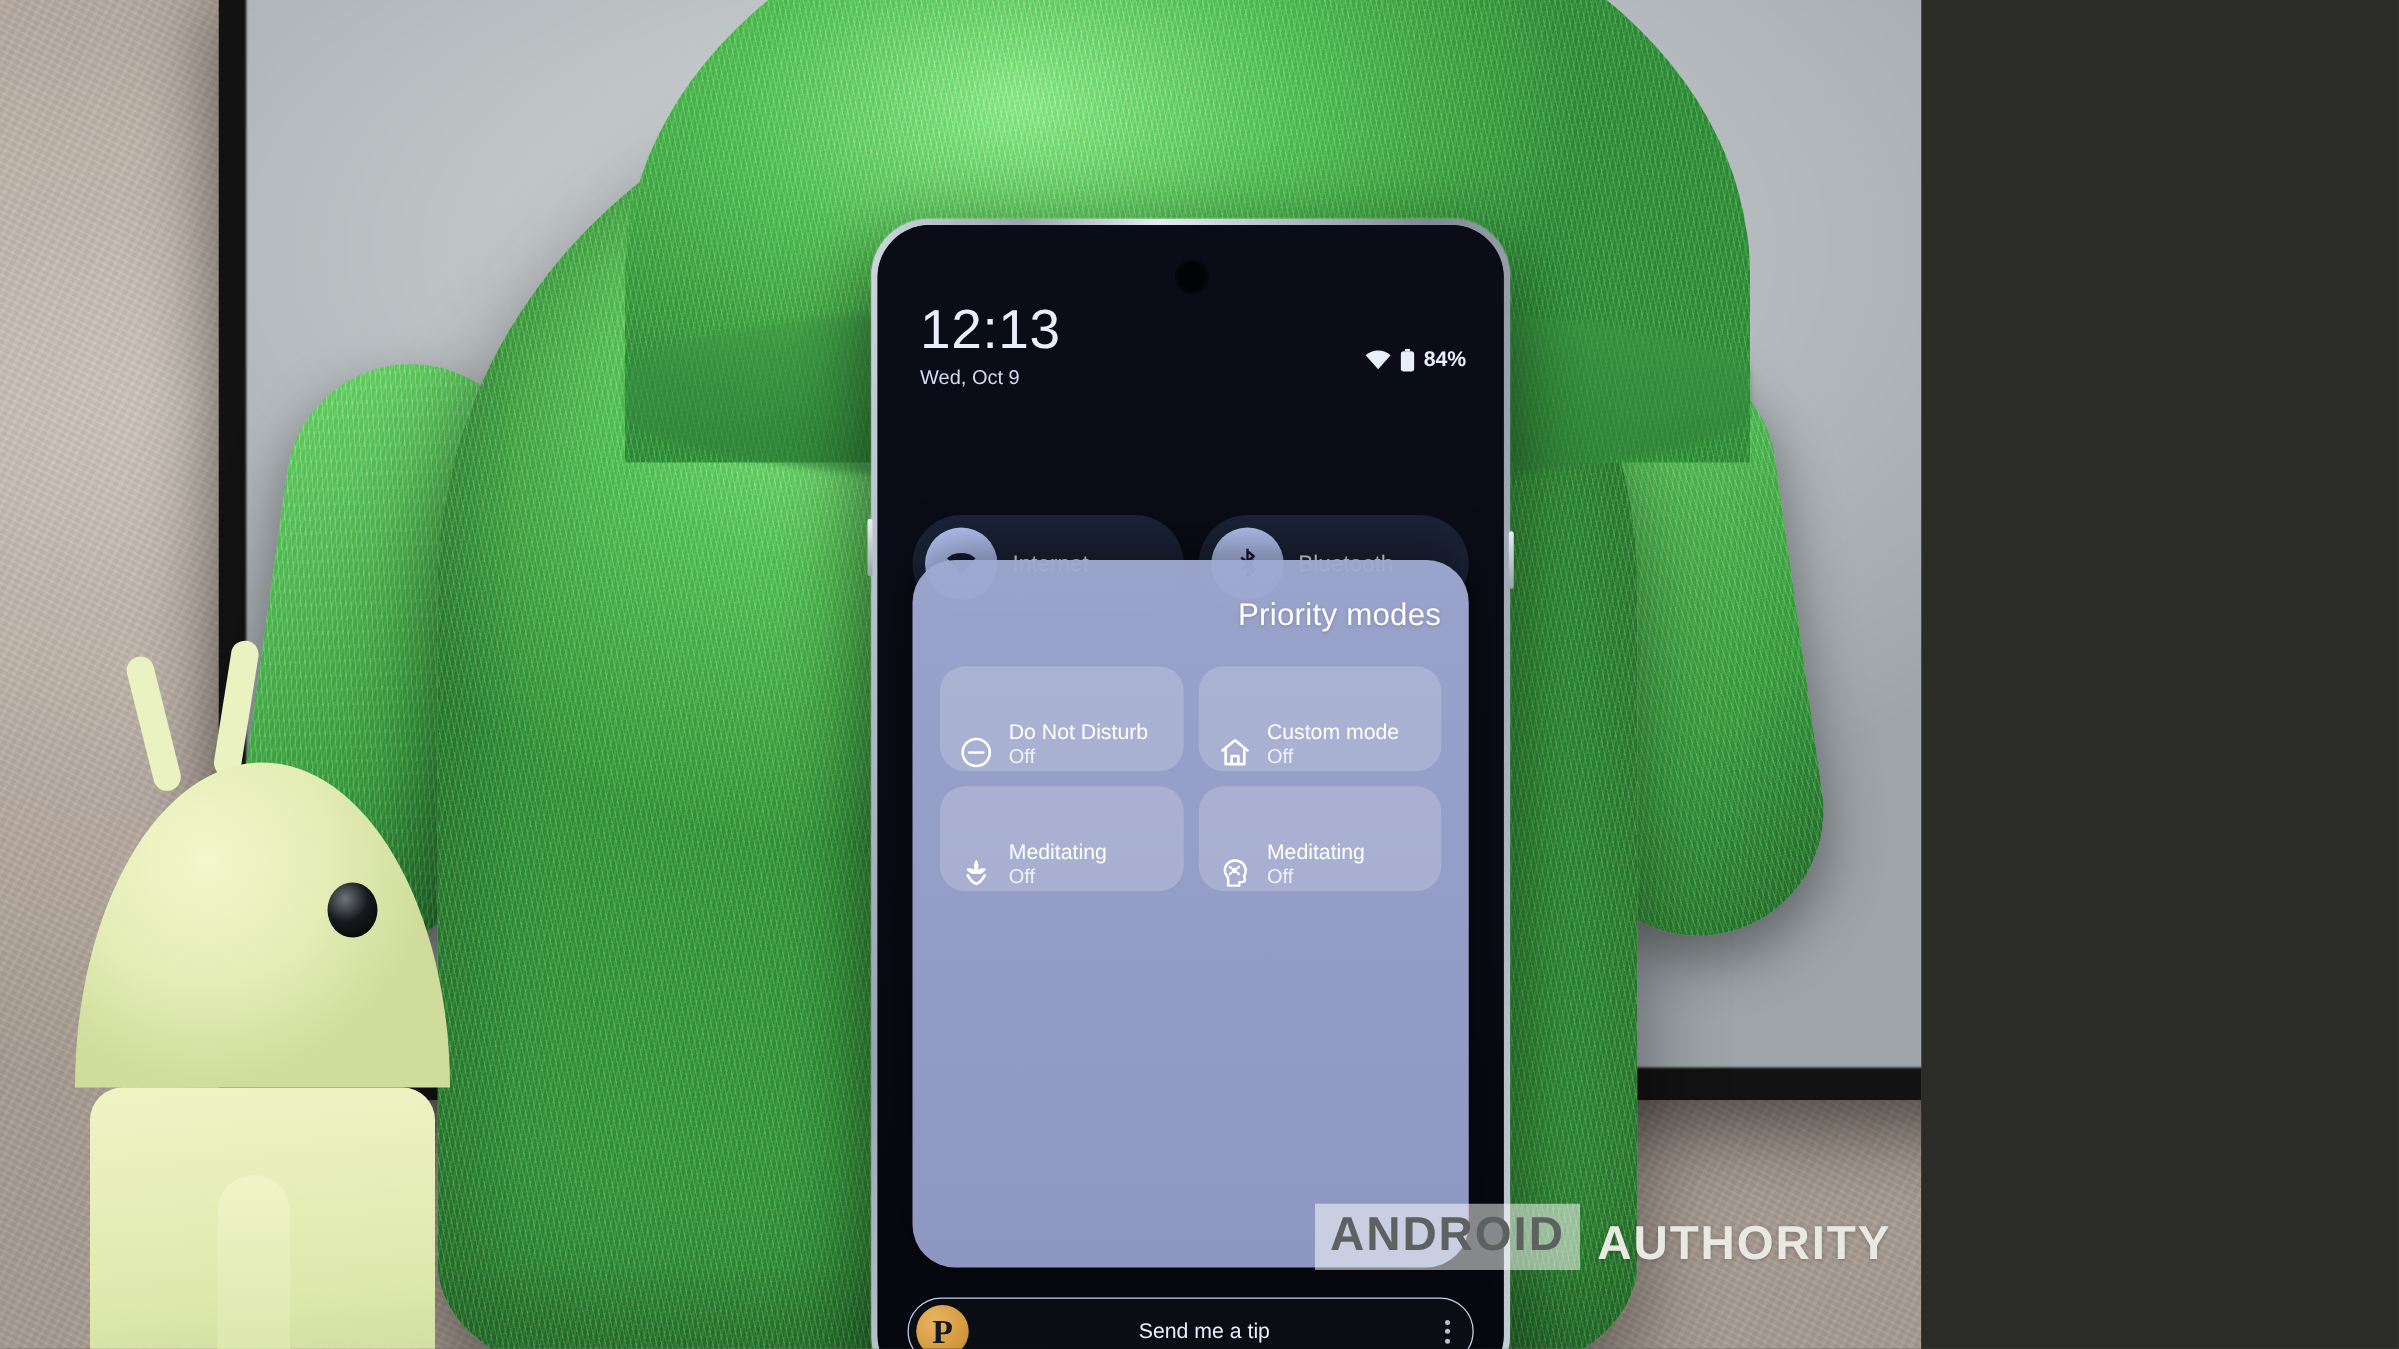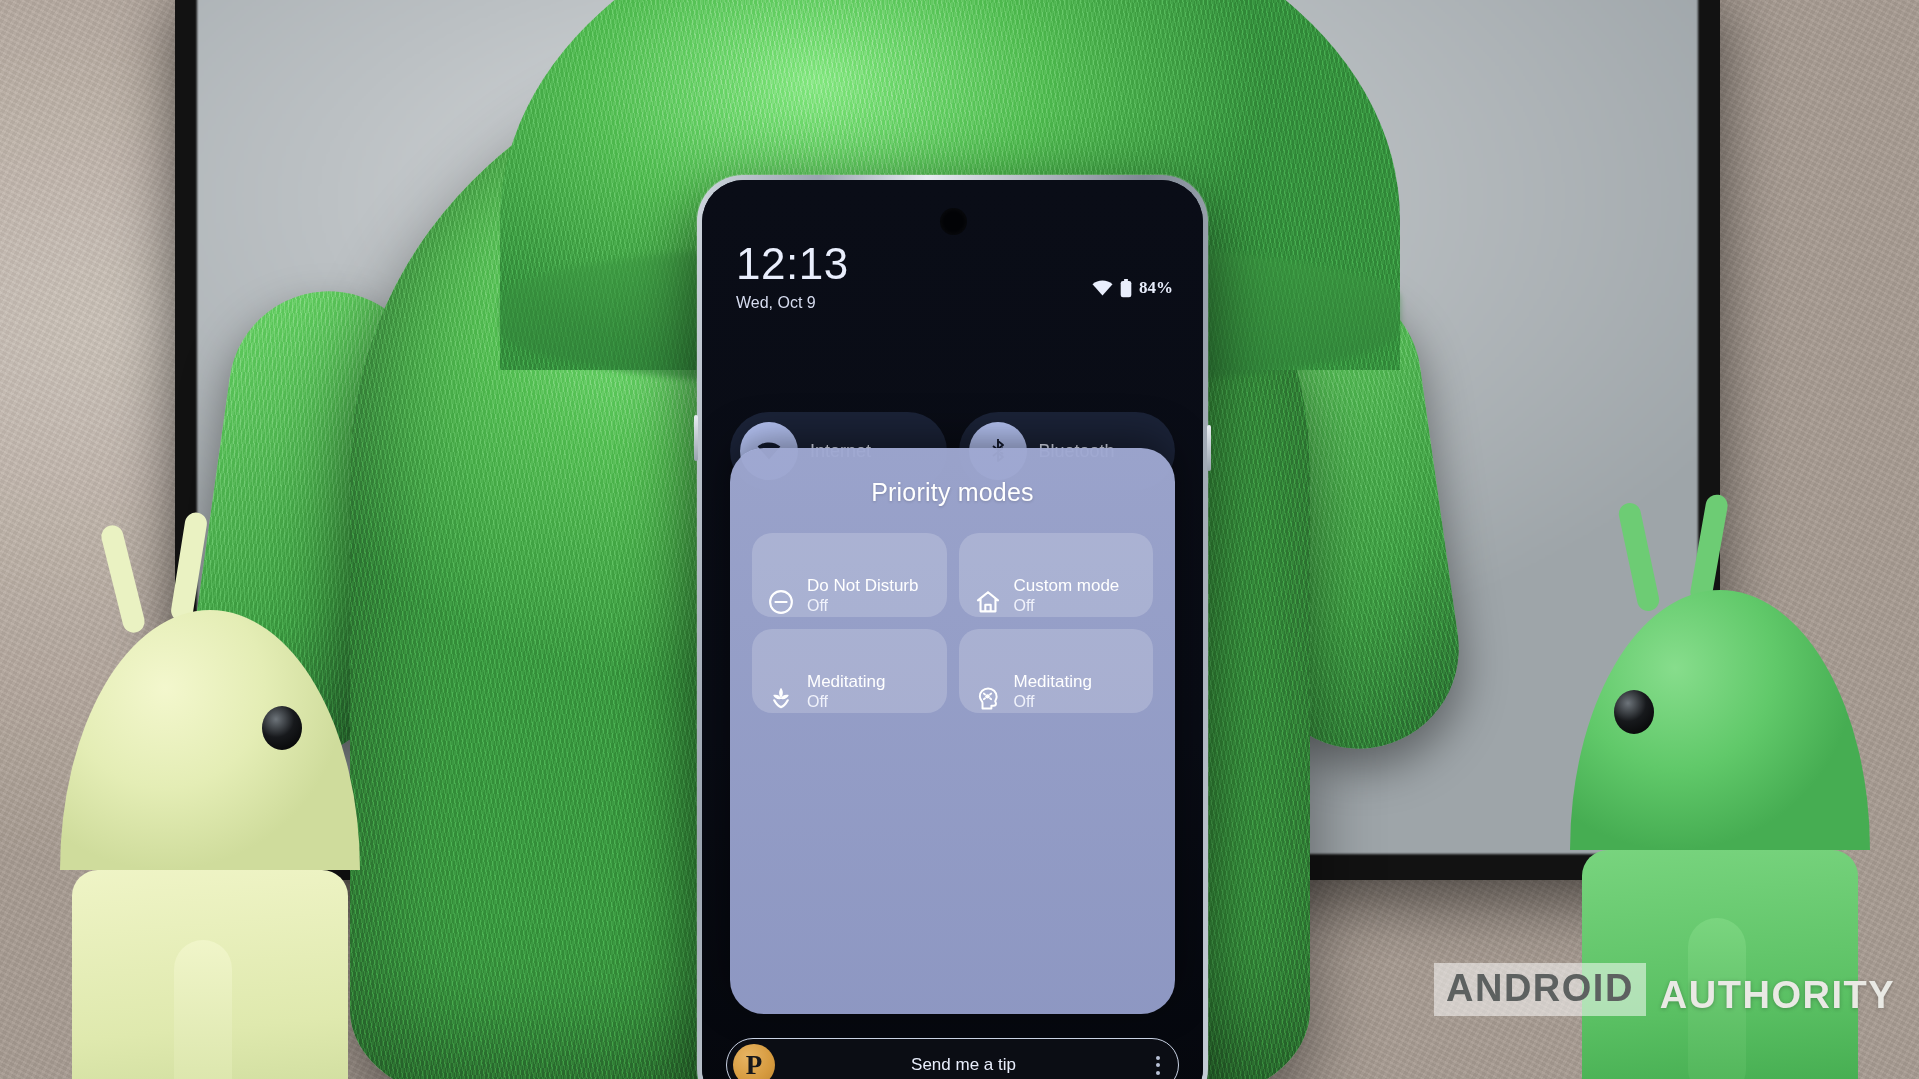--- a/index.html
+++ b/index.html
@@ -3,21 +3,21 @@
 <meta charset="utf-8">
 <title>Priority modes screenshot</title>
 <style>
   * { box-sizing: border-box; margin: 0; padding: 0; }
   html, body {
     width: 1919px; height: 1079px;
     overflow: hidden;
     background: #2b2b28;
     font-family: "Liberation Sans", sans-serif;
   }
-  #scene { position: relative; width: 1919px; height: 1079px; overflow: hidden; }
+  #scene { position: relative; width: 1537px; height: 1079px; overflow: hidden; }
 
   
   .bg-wall {
     position: absolute; inset: 0;
     background:
       radial-gradient(ellipse 60% 50% at 10% 30%, #cfc6bd 0%, #b9ada3 55%, #a89c92 100%),
       linear-gradient(170deg, #c9c0b6 0%, #b5a99f 45%, #9e9188 100%);
   }
   .bg-wall::after{
     content:""; position:absolute; inset:0;
@@ -137,21 +137,21 @@
   .shade{ position:absolute; inset:0; background: linear-gradient(180deg,#0a0d17 0%, #090c15 60%, #05070d 100%); }
   .punch{
     position:absolute; left:50%; top:28px; width:27px; height:27px; margin-left:-13px;
     border-radius:50%; background:#020306; box-shadow: inset 0 0 6px rgba(255,255,255,.05);
   }
   .clock-row{ position:absolute; left:34px; top:62px; color:#e9eefc; }
   .clock-time{ font-size:44px; font-weight:400; letter-spacing:.5px; line-height:1; }
   .clock-date{ font-size:16px; margin-top:8px; color:#d6dcef; }
   .status-right{
     position:absolute; right:30px; top:98px; display:flex; align-items:center; gap:7px;
-    color:#e9eefc; font-size:17px; font-weight:700;font-family:Liberation Serif, serif;
+    color:#e9eefc; font-size:17px; font-weight:700;
   }
   .ic-wifi{ display:block; }
   .ic-batt{ display:block; }
 
   .brightness{
     position:absolute; left:28px; right:28px; top:162px; height:54px;
     border-radius:28px; background:#1b2338; overflow:hidden;
   }
   .brightness-fill{
     position:absolute; left:0; top:0; bottom:0; width:83%;
@@ -182,21 +182,21 @@
   
   .dialog{
     position:absolute; left:28px; right:28px; top:268px; bottom:96px;
     border-radius:34px;
     background: linear-gradient(180deg, rgba(158,167,208,.97) 0%, rgba(146,156,200,.97) 100%);
     box-shadow: 0 -10px 40px rgba(0,0,0,.45);
     padding:22px 22px 18px;
     display:flex; flex-direction:column;
   }
   .dialog-title{
-    text-align:center; color:#ffffff; font-size:25px; font-weight:400;
+    text-align:right; color:#ffffff; font-size:25px; font-weight:400;
     letter-spacing:.2px; margin-top:8px; margin-bottom:26px;
     text-shadow: 0 1px 3px rgba(0,0,0,.18);
   }
   .mode-grid{ display:grid; grid-template-columns:1fr 1fr; gap:12px; }
   .mode-tile{
     height:84px; border-radius:20px;
     background: rgba(255,255,255,.19);
     display:flex; align-items:flex-end; gap:11px; padding:0 10px 0 14px;
     overflow:hidden;
   }

